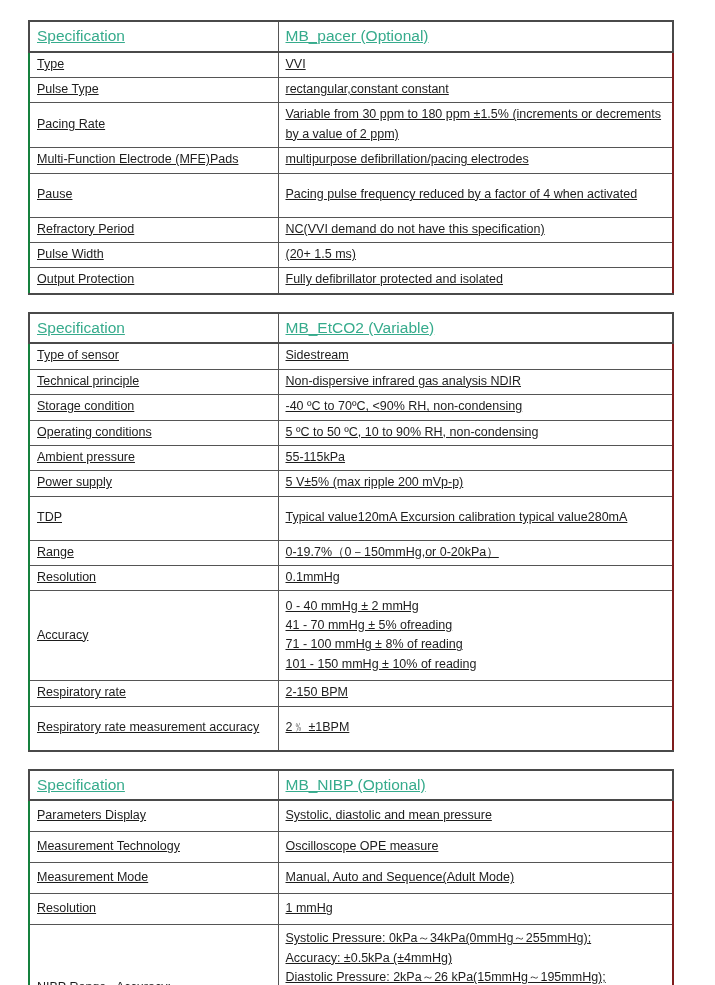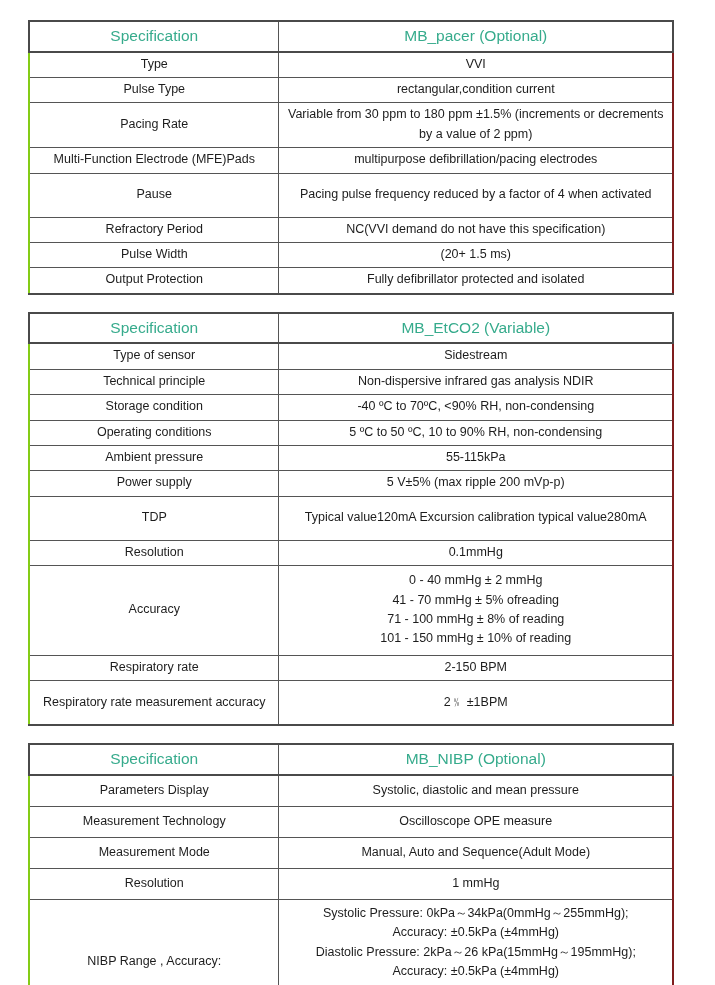--- a/index.html
+++ b/index.html
@@ -27,39 +27,40 @@
     margin-bottom: 17px;
     background: #ffffff;
   }
   table.spec col.c1 { width: 249px; }
   table.spec col.c2 { width: 395px; }
 
   table.spec td, table.spec th {
     border: 1px solid #555555;
     padding: 2px 6px 3px 7px;
     vertical-align: middle;
-    text-align: center;
+    text-align: left;
     font-weight: normal;
     font-size: 12.5px;
     line-height: 1.55;
     color: #1d1d1d;
+    text-decoration: underline;
   }
   table.spec tr.hdr th {
     color: #36ab8c;
     font-size: 15.5px;
     line-height: 1.4;
     padding-top: 3px;
     padding-bottom: 4px;
     border-top: 2px solid #4a4a4a;
     border-bottom: 2px solid #4a4a4a;
   }
   table.spec tr.hdr th.k { border-left: 2px solid #4a4a4a; }
   table.spec tr.hdr th.v { border-right: 2px solid #4a4a4a; }
 
-  table.spec td.k { border-left: 2px solid #84cc16; }
+  table.spec td.k { border-left: 2px solid #15803d; }
   table.spec td.v { border-right: 2px solid #7f1d1d; }
   table.spec tr.last td { border-bottom: 2px solid #4a4a4a; }
 
   
   table.spec tr.r1 td { height: 17px; }
   table.spec tr.r2 td { height: 38px; }
   table.spec tr.tall td { height: 25px; }
   table.spec tr.big td { height: 84px; }
   table.spec tr.huge td { height: 120px; }
 
@@ -81,21 +82,21 @@
       <tr class="hdr">
         <th class="k">Specification</th>
         <th class="v">MB_pacer (Optional)</th>
       </tr>
       <tr class="r1">
         <td class="k">Type</td>
         <td class="v">VVI</td>
       </tr>
       <tr class="r1">
         <td class="k">Pulse Type</td>
-        <td class="v">rectangular,condition current</td>
+        <td class="v">rectangular,constant constant</td>
       </tr>
       <tr class="r2">
         <td class="k">Pacing Rate</td>
         <td class="v ml">Variable from 30 ppm to 180 ppm ±1.5% (increments or decrements by a value of 2 ppm)</td>
       </tr>
       <tr class="r1">
         <td class="k">Multi-Function Electrode (MFE)Pads</td>
         <td class="v">multipurpose defibrillation/pacing electrodes</td>
       </tr>
       <tr class="r2">
@@ -149,20 +150,24 @@
       </tr>
       <tr class="r1">
         <td class="k">Power supply</td>
         <td class="v">5 V±5% (max ripple 200 mVp-p)</td>
       </tr>
       <tr class="r2">
         <td class="k">TDP</td>
         <td class="v ml">Typical value120mA Excursion calibration typical value280mA</td>
       </tr>
       <tr class="r1">
+        <td class="k">Range</td>
+        <td class="v">0-19.7%（0－150mmHg,or 0-20kPa）</td>
+      </tr>
+      <tr class="r1">
         <td class="k">Resolution</td>
         <td class="v">0.1mmHg</td>
       </tr>
       <tr class="big">
         <td class="k">Accuracy</td>
         <td class="v ml cellpad">0 - 40 mmHg ± 2 mmHg
 41 - 70 mmHg ± 5% ofreading
 71 - 100 mmHg ± 8% of reading
 101 - 150 mmHg ± 10% of reading</td>
       </tr>

